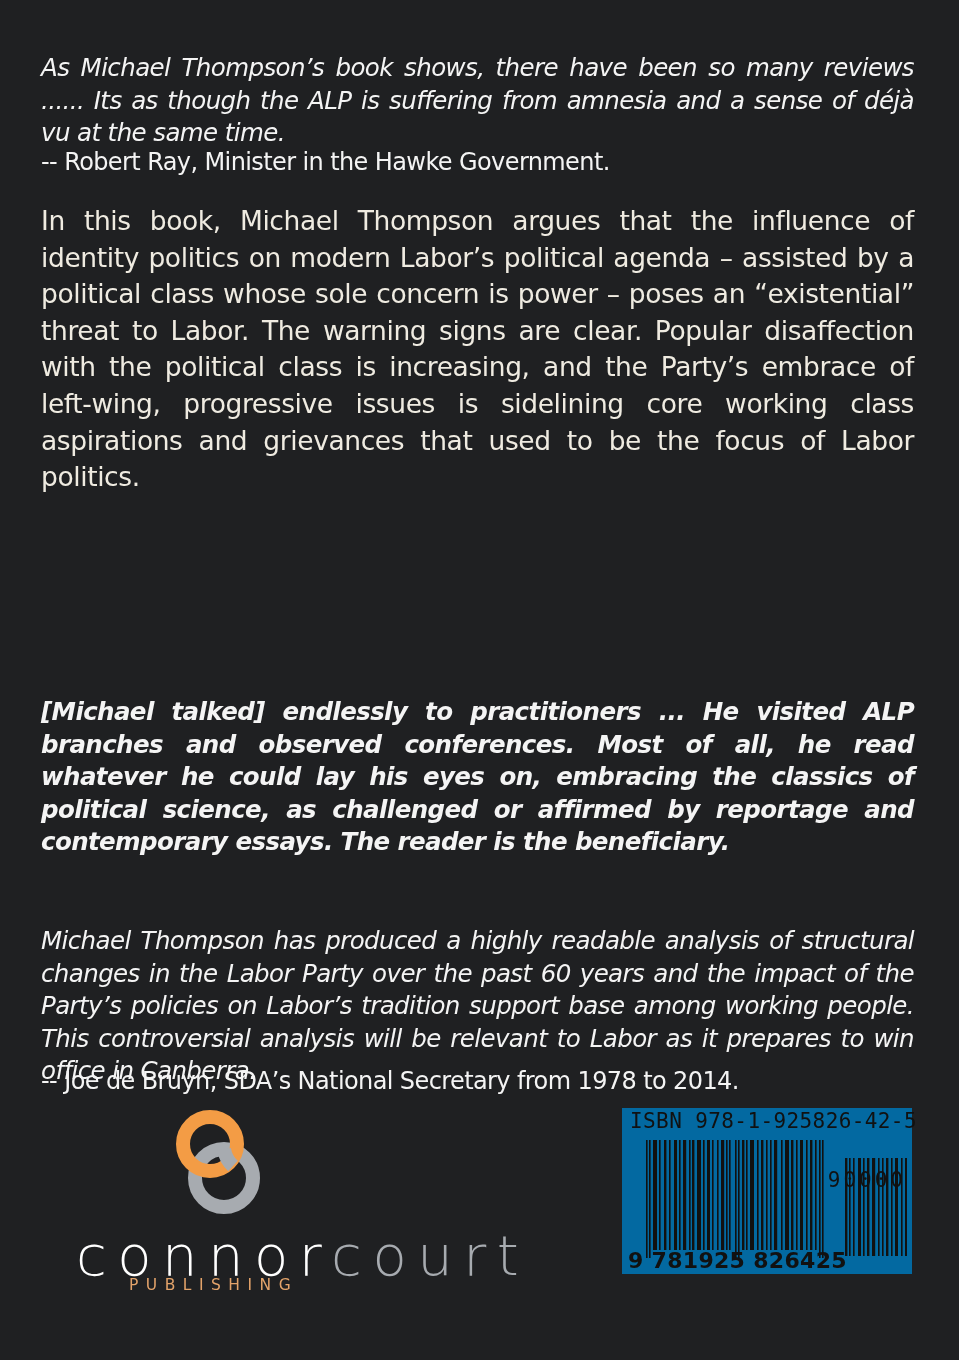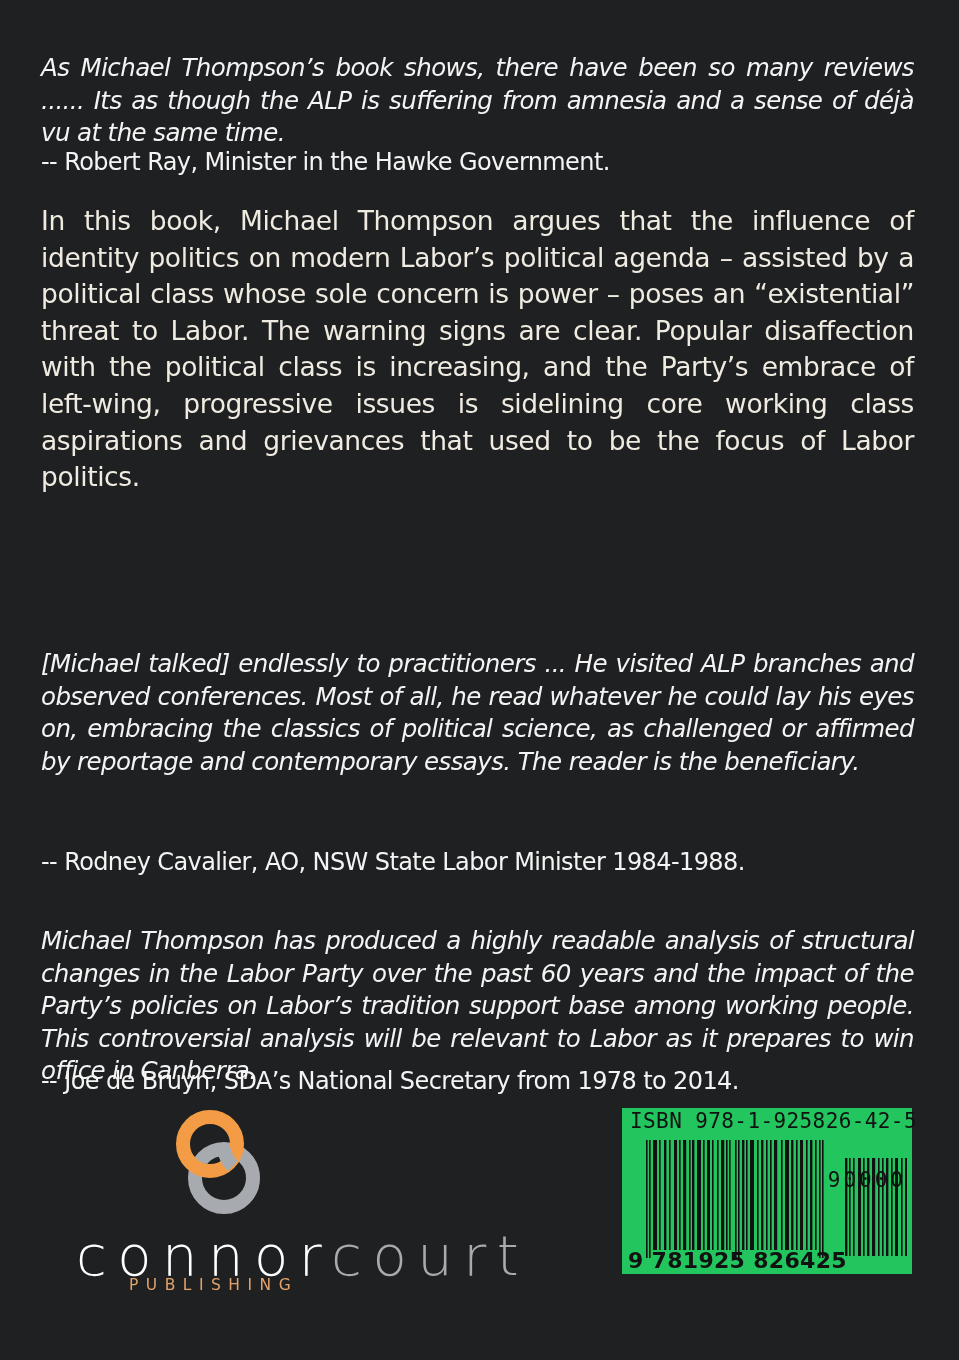--- a/index.html
+++ b/index.html
@@ -47,21 +47,21 @@
       line-height: 36.6px;
       letter-spacing: -0.4px;
       color: #efebe1;
       text-align: justify;
       text-align-last: left;
     }
     .body-text .para2 { text-indent: 24px; display: block; }
     .q1 { top: 52px; }
     .q1-attr { top: 146px; }
     .main { top: 203px; }
-    .q2 { top: 648px; }
+    .q2 { top: 696px; font-weight: bold; }
     .q2-attr { top: 846px; }
     .q3 { top: 925px; }
     .q3-attr { top: 1065px; }
 
     
     .logo {
       position: absolute;
       left: 76px; top: 1110px;
       width: 380px; height: 190px;
     }
@@ -88,21 +88,21 @@
       letter-spacing: 7.5px;
       color: #e3a36a;
       white-space: nowrap;
     }
 
     
     .barcode {
       position: absolute;
       left: 622px; top: 1108px;
       width: 290px; height: 166px;
-      background: #22c55e;
+      background: #0369a1;
       color: #111;
       font-family: "DejaVu Sans Mono", "Liberation Mono", monospace;
     }
     .isbn-line {
       position: absolute;
       left: 8px; top: 0px;
       font-size: 21px;
       letter-spacing: 0.4px;
       line-height: 26px;
       white-space: nowrap;
@@ -136,21 +136,20 @@
 <div class="cover">
 
   <div class="block quote q1">As Michael Thompson’s book shows, there have been so many reviews ...... Its as though the ALP is suffering from amnesia and a sense of déjà vu at the same time.</div>
   <div class="block attrib q1-attr">-- Robert Ray, Minister in the Hawke Government.</div>
 
   <div class="block body-text main">
     <span style="display:block">In this book, Michael Thompson argues that the influence of identity politics on modern Labor’s political agenda – assisted by a political class whose sole concern is power – poses an “existential” threat to Labor. The warning signs are clear. Popular disaffection with the political class is increasing, and the Party’s embrace of left-wing, progressive issues is sidelining core working class aspirations and grievances that used to be the focus of Labor politics.</span>
   </div>
 
   <div class="block quote q2">[Michael talked] endlessly to practitioners ... He visited ALP branches and observed conferences. Most of all, he read whatever he could lay his eyes on, embracing the classics of political science, as challenged or affirmed by reportage and contemporary essays. The reader is the beneficiary.</div>
-  <div class="block attrib q2-attr">-- Rodney Cavalier, AO, NSW State Labor Minister 1984-1988.</div>
 
   <div class="block quote q3">Michael Thompson has produced a highly readable analysis of structural changes in the Labor Party over the past 60 years and the impact of the Party’s policies on Labor’s tradition support base among working people. This controversial analysis will be relevant to Labor as it prepares to win office in Canberra.</div>
   <div class="block attrib q3-attr">-- Joe de Bruyn, SDA’s National Secretary from 1978 to 2014.</div>
 
   <div class="logo">
     <svg class="logo-rings" width="240" height="110" viewBox="0 0 240 110">
       <circle cx="148" cy="68" r="29" fill="none" stroke="#a7abb0" stroke-width="14"></circle>
       <circle cx="148" cy="34" r="27" fill="none" stroke="#f39c45" stroke-width="14" transform="translate(-14,0)"></circle>
       <path d="M 157 56 A 29 29 0 0 1 148 39" fill="none" stroke="#a7abb0" stroke-width="14"></path>
     </svg>

